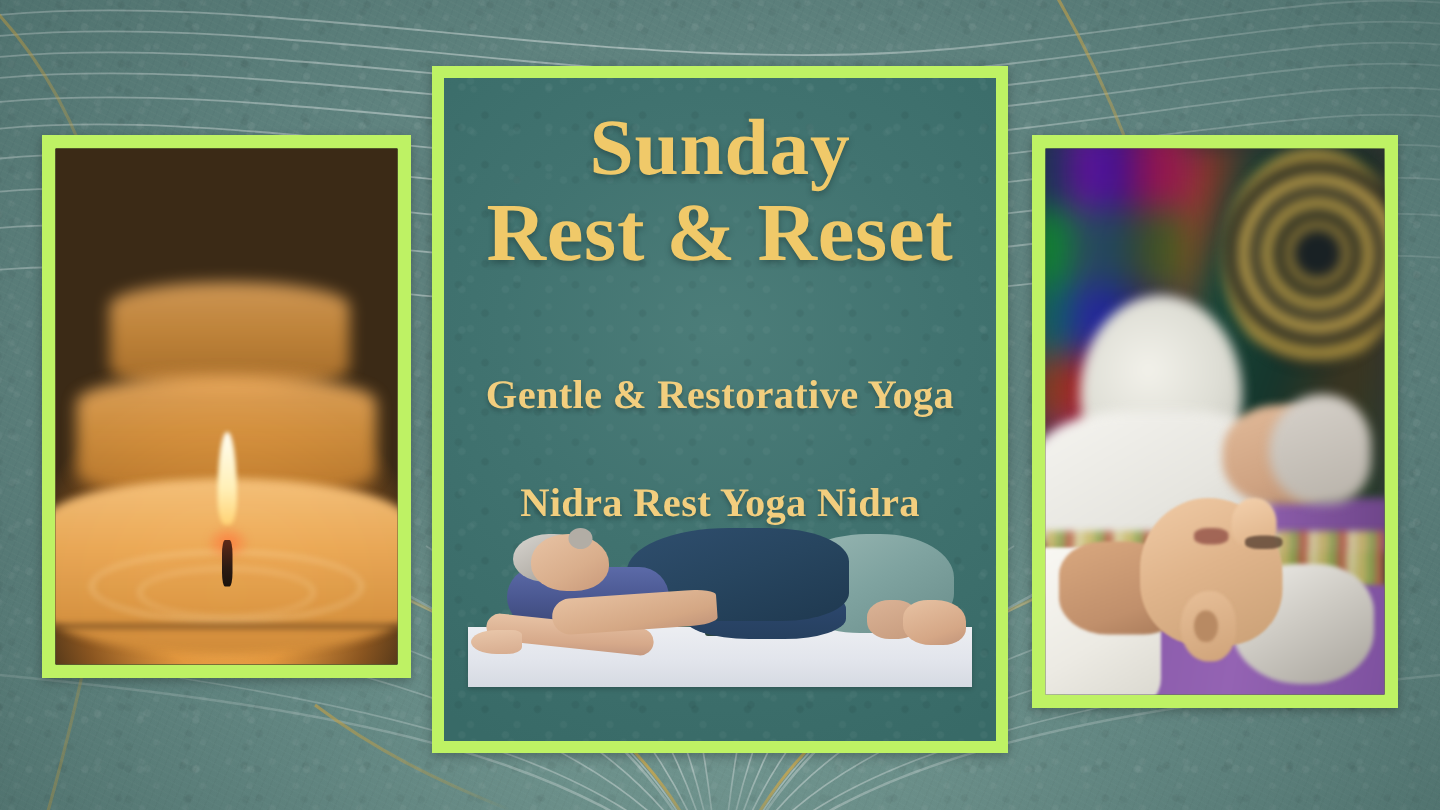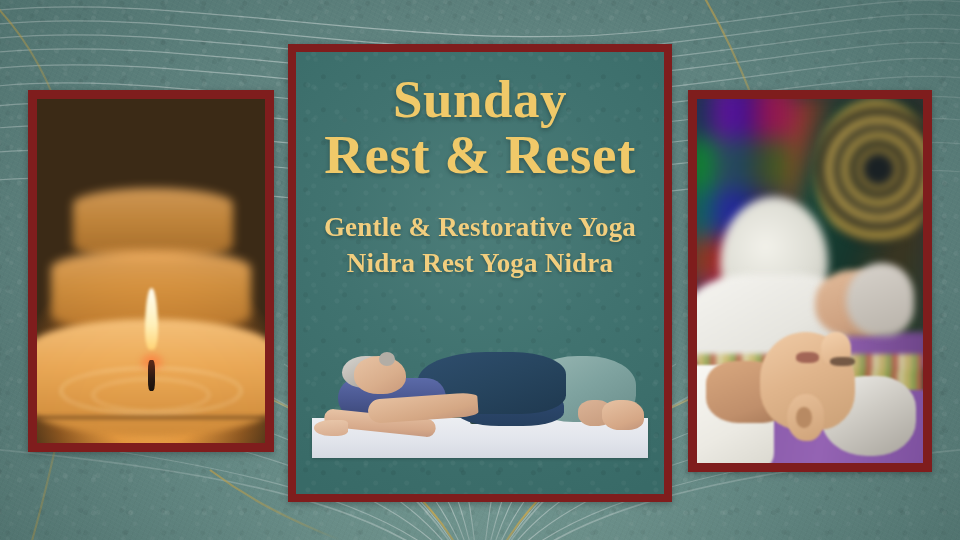--- a/index.html
+++ b/index.html
@@ -50,21 +50,21 @@
   .fan { position:absolute; left:0; top:0; width:960px; height:540px; }
   .topveins { position:absolute; left:0; top:0; width:960px; height:540px; }
   .vignette {
     position:absolute; inset:0;
     background:radial-gradient(ellipse 85% 85% at 50% 45%, rgba(0,0,0,0) 45%, rgba(12,40,38,.30) 100%);
   }
 
   
   .frame {
     position:absolute;
-    background:#7f1d1d;
+    background:#bef264;
     box-shadow:0 2px 7px rgba(0,0,0,.28);
   }
   .frame-inner {
     position:absolute; inset:9px;
     overflow:hidden;
     background:#333;
   }
 
   
   #frame-candle { left:28px; top:90px; width:246px; height:362px; }
@@ -167,20 +167,21 @@
   .sub-block { margin-top:27px; text-align:center; }
   .sub-line {
     color:#f2ce7e;
     font-family:"Liberation Serif", serif;
     font-weight:700;
     font-size:27px;
     line-height:1.33;
     letter-spacing:.2px;
     text-shadow:0 2px 3px rgba(20,45,44,.40);
     white-space:nowrap;
+    margin-top:36px;
   }
 
   
   .pose-photo {
     position:absolute; left:10px; bottom:28px; width:348px; height:118px;
   }
   .mat {
     position:absolute; left:6px; bottom:8px; width:336px; height:40px;
     background:linear-gradient(180deg,#eceef2 0%,#e2e5ec 55%,#d6dae2 100%);
     box-shadow:0 1px 3px rgba(0,0,0,.22);

